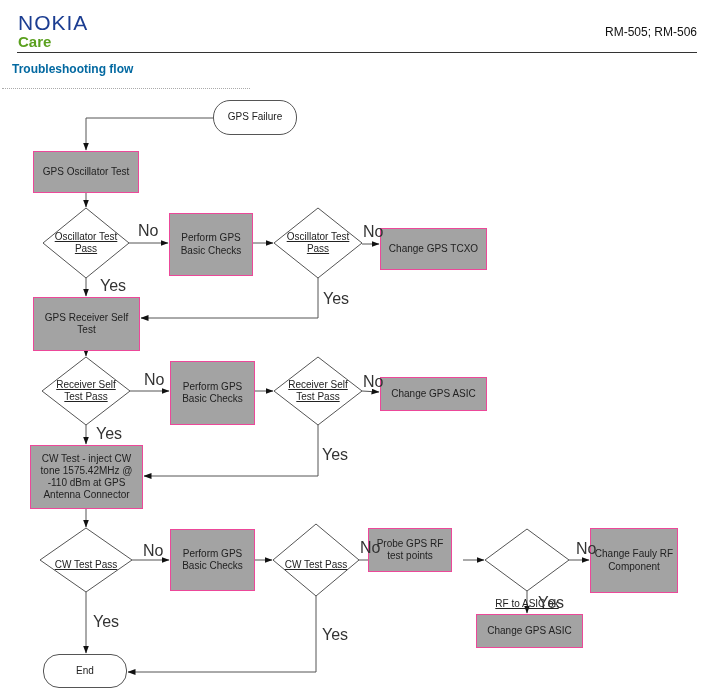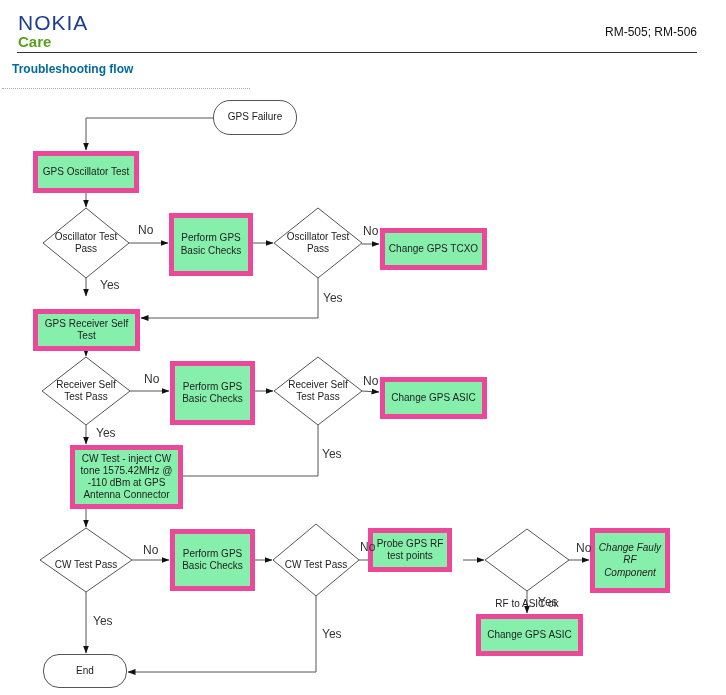--- a/index.html
+++ b/index.html
@@ -36,28 +36,28 @@
 
   
   svg.wires { position: absolute; left: 0; top: 0; z-index: 1; }
 
   .node {
     position: absolute; z-index: 2;
     display: flex; align-items: center; justify-content: center;
     text-align: center; font-size: 10px; line-height: 12.5px; color: #222;
     padding: 16px 2px;
   }
-  .rect  { background: #86efac; border: 5px solid #ec4899; }
+  .rect  { background: #a3a3a3; border: 1px solid #ec4899; }
   .oval  { background: #fff; border: 1px solid #555; border-radius: 17px; }
-  .dlabel{ background: transparent; }     
+  .dlabel{ background: transparent; text-decoration: underline; }     
   .edge-label {
     position: absolute; z-index: 2;
-    font-size: 12px; color: #333; line-height: 11px;
+    font-size: 16px; color: #333; line-height: 11px;
   }
-  .cw-box { font-size: 10px; line-height: 12px; padding: 1px 3px; margin-left: 40px; }
+  .cw-box { font-size: 10px; line-height: 12px; padding: 1px 3px; }
 </style>
 </head>
 <body>
 
 <div class="logo-primary">NOKIA</div>
 <div class="logo-secondary">Care</div>
 <div class="header-right">
   <div>RM-505; RM-506</div>
 </div>
 <div class="header-rule"></div>
@@ -111,21 +111,21 @@
 <div class="node rect" style="left:33px; top:151px; width:106px; height:42px;">GPS Oscillator Test</div>
 
 <div class="node dlabel" style="left:44px; top:222px; width:84px; height:42px;">Oscillator Test Pass</div>
 
 <div class="node rect" style="left:169px; top:213px; width:84px; height:63px;">Perform GPS Basic Checks</div>
 
 <div class="node dlabel" style="left:276px; top:222px; width:84px; height:42px;">Oscillator Test Pass</div>
 
 <div class="node rect" style="left:380px; top:228px; width:107px; height:42px;">Change GPS TCXO</div>
 
-<div class="node rect" style="left:33px; top:297px; width:107px; height:42px;margin-top:12px;">GPS Receiver Self Test</div>
+<div class="node rect" style="left:33px; top:297px; width:107px; height:54px;">GPS Receiver Self Test</div>
 
 <div class="node dlabel" style="left:44px; top:370px; width:84px; height:42px;">Receiver Self Test Pass</div>
 
 <div class="node rect" style="left:170px; top:361px; width:85px; height:64px;">Perform GPS Basic Checks</div>
 
 <div class="node dlabel" style="left:276px; top:370px; width:84px; height:42px;">Receiver Self Test Pass</div>
 
 <div class="node rect" style="left:380px; top:377px; width:107px; height:31px;">Change GPS ASIC</div>
 
 <div class="node rect cw-box" style="left:30px; top:445px; width:113px; height:64px;">CW Test - inject CW tone 1575.42MHz @ -110 dBm at GPS Antenna Connector</div>
@@ -133,21 +133,21 @@
 <div class="node dlabel" style="left:40px; top:549px; width:92px; height:22px;">CW Test Pass</div>
 
 <div class="node rect" style="left:170px; top:529px; width:85px; height:62px;">Perform GPS Basic Checks</div>
 
 <div class="node dlabel" style="left:274px; top:549px; width:84px; height:22px;">CW Test Pass</div>
 
 <div class="node rect" style="left:368px; top:528px; width:84px; height:44px;">Probe GPS RF test points</div>
 
 <div class="node dlabel" style="left:485px; top:541px; width:84px; height:22px;margin-top:47px;">RF to ASIC ok</div>
 
-<div class="node rect" style="left:590px; top:528px; width:80px; height:65px;font-style:italic;">Change Fauly RF Component</div>
+<div class="node rect" style="left:590px; top:528px; width:88px; height:65px;">Change Fauly RF Component</div>
 
 <div class="node rect" style="left:476px; top:614px; width:107px; height:32px;">Change GPS ASIC</div>
 
 <div class="node oval" style="left:43px; top:654px; width:84px; height:27px; border-radius:16px;">End</div>
 
 <div class="edge-label" style="left:138px; top:225px;">No</div>
 <div class="edge-label" style="left:363px; top:226px;">No</div>
 <div class="edge-label" style="left:100px; top:280px;">Yes</div>
 <div class="edge-label" style="left:323px; top:293px;">Yes</div>
 <div class="edge-label" style="left:144px; top:374px;">No</div>

